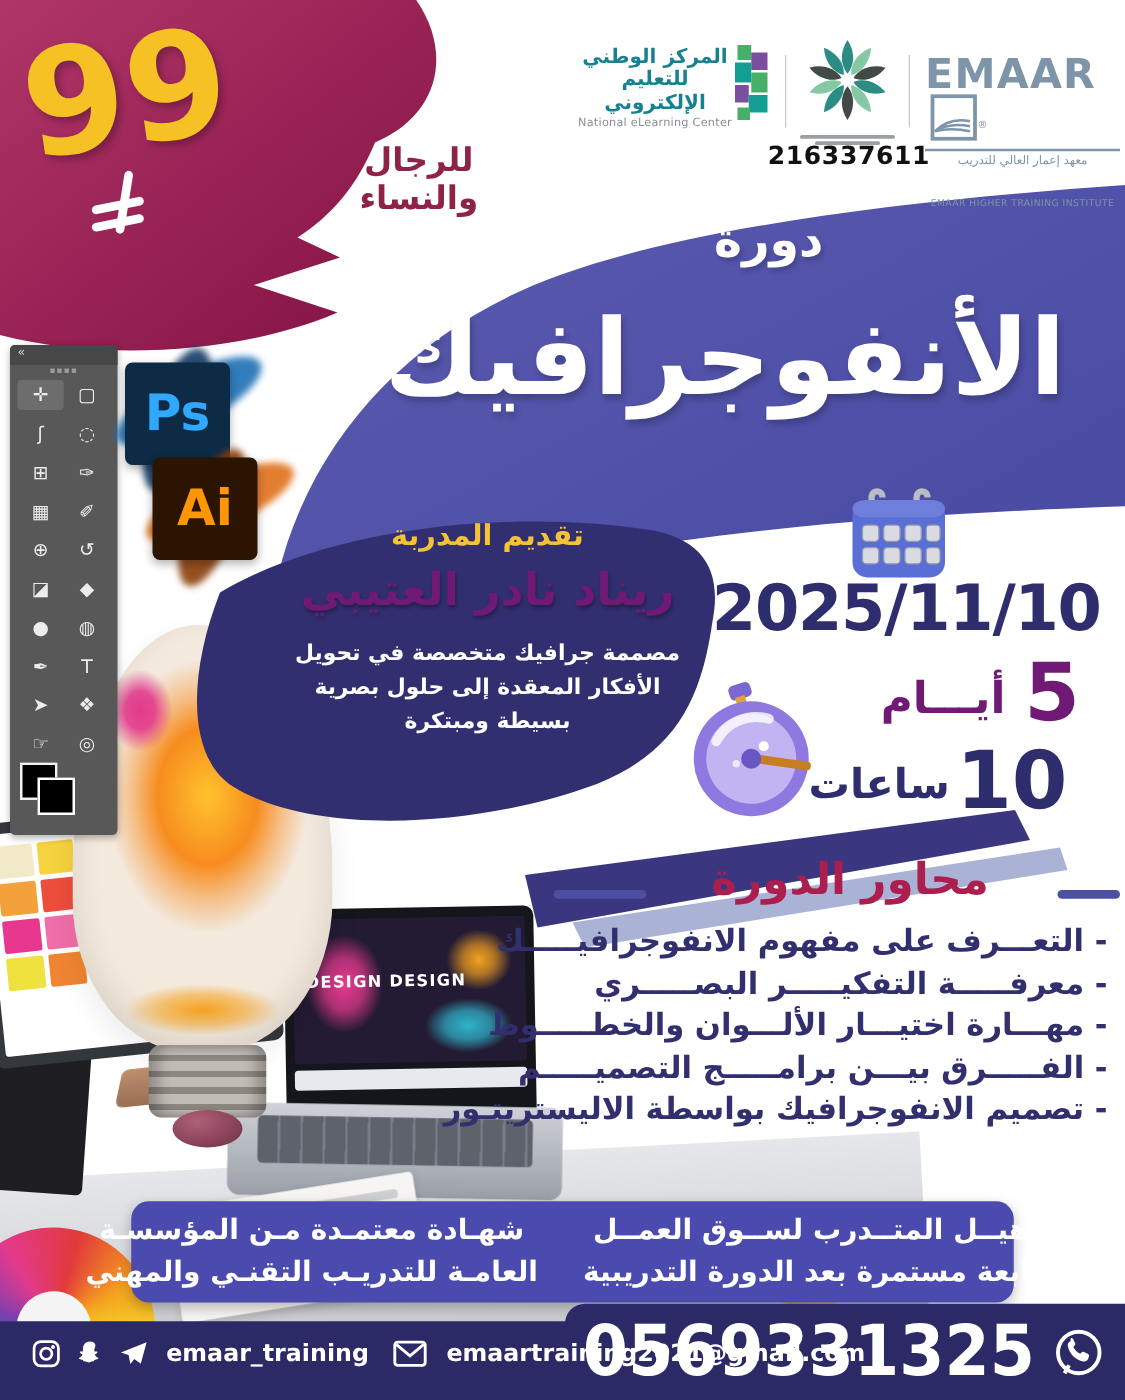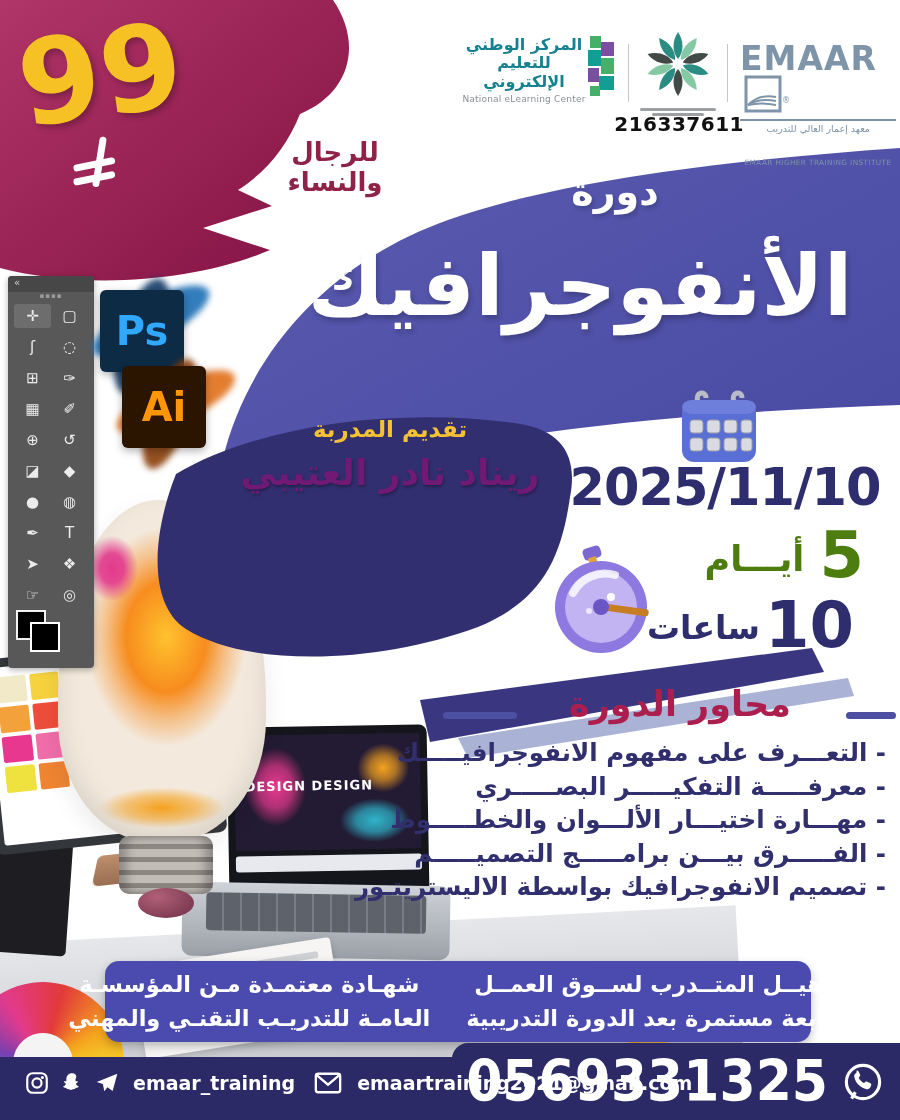--- a/index.html
+++ b/index.html
@@ -58,21 +58,21 @@
   .logo-sep{width:1px;height:58px;background:#c4c7cb;top:44px;}
   .tvtc{left:630px;top:26px;width:96px;text-align:center;}
   .tvtc .cap{height:3px;background:#9aa0a4;border-radius:2px;margin:2px 10px 0;}
   .tvtc-num{left:612px;top:112px;width:132px;text-align:right;color:#111;font-weight:700;font-size:20px;letter-spacing:.5px;}
   .emaar{left:740px;top:42px;width:156px;color:#7e94a9;}
   .emaar .word{font-size:33px;font-weight:800;letter-spacing:1px;line-height:1;display:inline-block;}
   .emaar .ar{font-size:9.5px;margin-top:4px;border-top:2px solid #7e94a9;padding-top:2px;direction:rtl;text-align:center;}
   .emaar .en{font-size:7.3px;letter-spacing:.4px;text-align:center;margin-top:24px;}
 
   
-  .audience{left:240px;top:137px;width:190px;color:#8e2247;font-weight:800;font-size:26px;direction:rtl;text-align:center;}
+  .audience{left:240px;top:114px;width:190px;color:#8e2247;font-weight:800;font-size:26px;direction:rtl;text-align:center;}
   .t-word{left:470px;top:170px;width:290px;color:#fff;font-weight:800;font-size:38px;text-align:center;direction:rtl;text-shadow:2px 3px 4px rgba(0,0,0,.18);}
   .t-name{left:290px;top:238px;width:580px;color:#fff;font-weight:800;font-size:84px;text-align:center;direction:rtl;text-shadow:2px 4px 5px rgba(0,0,0,.2);line-height:1.15;}
 
   
   .toolbar{left:8px;top:276px;width:86px;height:392px;background:#585858;border-radius:4px;box-shadow:0 2px 6px rgba(0,0,0,.3);}
   .toolbar-head{height:16px;background:#474747;border-radius:4px 4px 0 0;color:#cfcfcf;font-size:10px;padding:1px 6px;}
   .toolbar-grip{height:8px;text-align:center;color:#9c9c9c;font-size:7px;letter-spacing:1px;}
   .tool-grid{display:grid;grid-template-columns:1fr 1fr;row-gap:7px;padding:4px 6px;}
   .tool{height:24px;display:flex;align-items:center;justify-content:center;color:#ececec;font-size:15px;}
   .tool.active{background:#6d6d6d;border-radius:3px;}
@@ -90,21 +90,21 @@
   .ai-badge{left:122px;top:366px;background:#2b1400;color:#ff9608;}
 
   
   .tr-label{left:240px;top:416px;width:300px;color:#f5c235;font-weight:800;font-size:23px;text-align:center;direction:rtl;}
   .tr-name{left:190px;top:452px;width:400px;color:#701a75;font-weight:800;font-size:36px;text-align:center;direction:rtl;text-shadow:1px 2px 3px rgba(0,0,0,.3);}
   .tr-bio{left:215px;top:510px;width:350px;color:#ffffff;font-weight:700;font-size:17.5px;line-height:1.55;text-align:center;direction:rtl;}
 
   
   .cal{left:676px;top:388px;}
   .date{left:560px;top:458px;width:330px;color:#2e2d6e;font-weight:800;font-size:51px;text-align:center;direction:ltr;letter-spacing:-1px;}
-  .days{right:36px;top:518px;width:260px;color:#4d7c0f;direction:rtl;}
+  .days{right:36px;top:518px;width:260px;color:#701a75;direction:rtl;}
   .days .big{font-size:64px;font-weight:800;vertical-align:-6px;}
   .days .lbl{font-size:35px;font-weight:800;margin-right:10px;letter-spacing:1px;}
   .hours{right:46px;top:588px;width:260px;color:#2e2d6e;text-align:right;direction:rtl;}
   .hours .big{font-size:64px;font-weight:800;vertical-align:-8px;}
   .hours .lbl{font-size:33px;font-weight:800;}
   .stopwatch{left:545px;top:545px;}
 
   
   .topics-head{left:540px;top:684px;width:280px;color:#ab1e4e;font-weight:800;font-size:35px;text-align:center;direction:rtl;}
   .dash{height:7px;background:#4d4fa3;border-radius:4px;top:712px;}
@@ -310,20 +310,25 @@
 
   <div class="abs splash ps-splash1"></div>
   <div class="abs splash ps-splash2"></div>
   <div class="abs app-badge ps-badge">Ps</div>
   <div class="abs splash ai-splash1"></div>
   <div class="abs splash ai-splash2"></div>
   <div class="abs app-badge ai-badge">Ai</div>
 
   <div class="abs tr-label">تقديم المدربة</div>
   <div class="abs tr-name">ريناد نادر العتيبي</div>
+  <div class="abs tr-bio">
+    <div>مصممة جرافيك متخصصة في تحويل</div>
+    <div>الأفكار المعقدة إلى حلول بصرية</div>
+    <div>بسيطة ومبتكرة</div>
+  </div>
 
   <svg class="abs cal" width="86" height="80" viewBox="0 0 86 80">
     <g stroke="#b9bcc6" stroke-width="5" fill="none">
         <path d="M22,14 C18,4 30,2 30,10"></path>
         <path d="M58,14 C54,4 66,2 66,10"></path>
       </g>
     <rect x="6" y="12" width="74" height="62" rx="12" fill="#5a6fd6"></rect>
     <rect x="6" y="12" width="74" height="14" rx="10" fill="#6d7edb"></rect>
     <g fill="#d9dae2" stroke="#9a9ca8" stroke-width="1">
       <rect x="14" y="32" width="13" height="13" rx="3"></rect>

